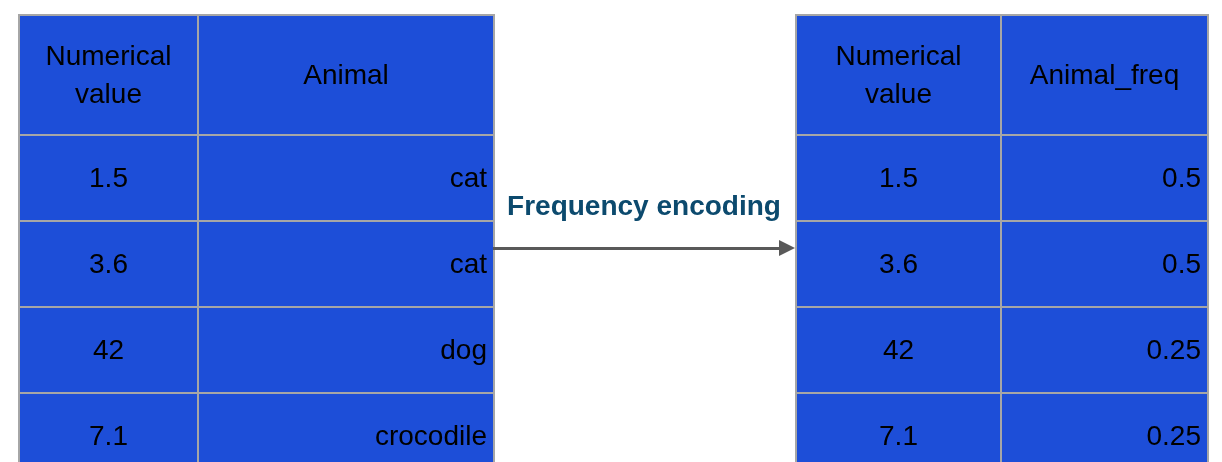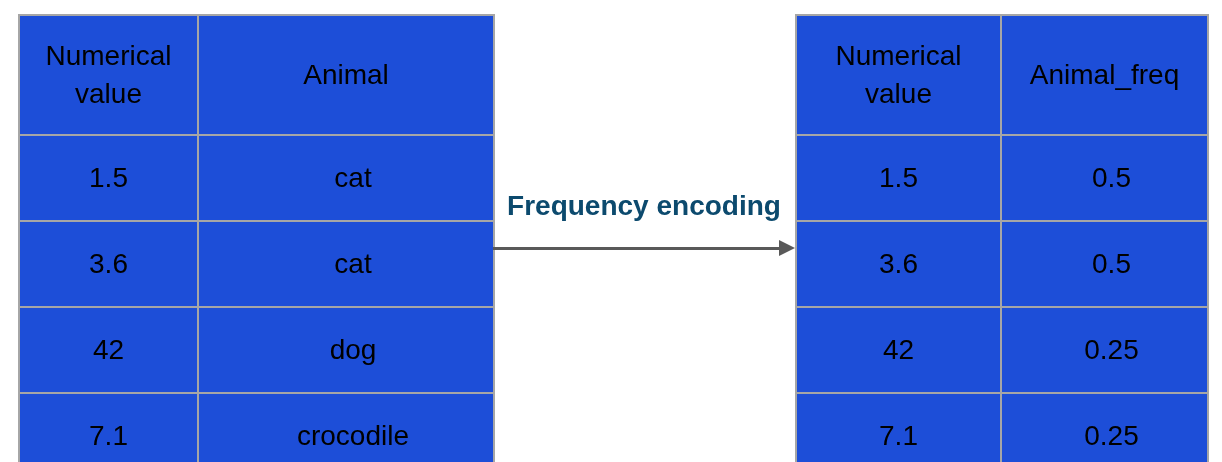--- a/index.html
+++ b/index.html
@@ -34,21 +34,21 @@
   }
   table.tbl th {
     height: 118px;
     font-weight: normal;
     text-align: center;
     line-height: 1.35;
     padding: 0 12px;
   }
   table.tbl td { height: 76px; }
   td.num { text-align: center; padding: 4px 6px; }
-  td.txt { text-align: center; padding: 0 6px 0 20px; }
+  td.txt { text-align: right; padding: 0 6px 0 20px; }
 
   .transform-label {
     position: absolute;
     left: 493px;
     top: 190px;
     width: 302px;
     text-align: center;
     font-size: 28px;
     font-weight: bold;
     color: #0c4a6e;

